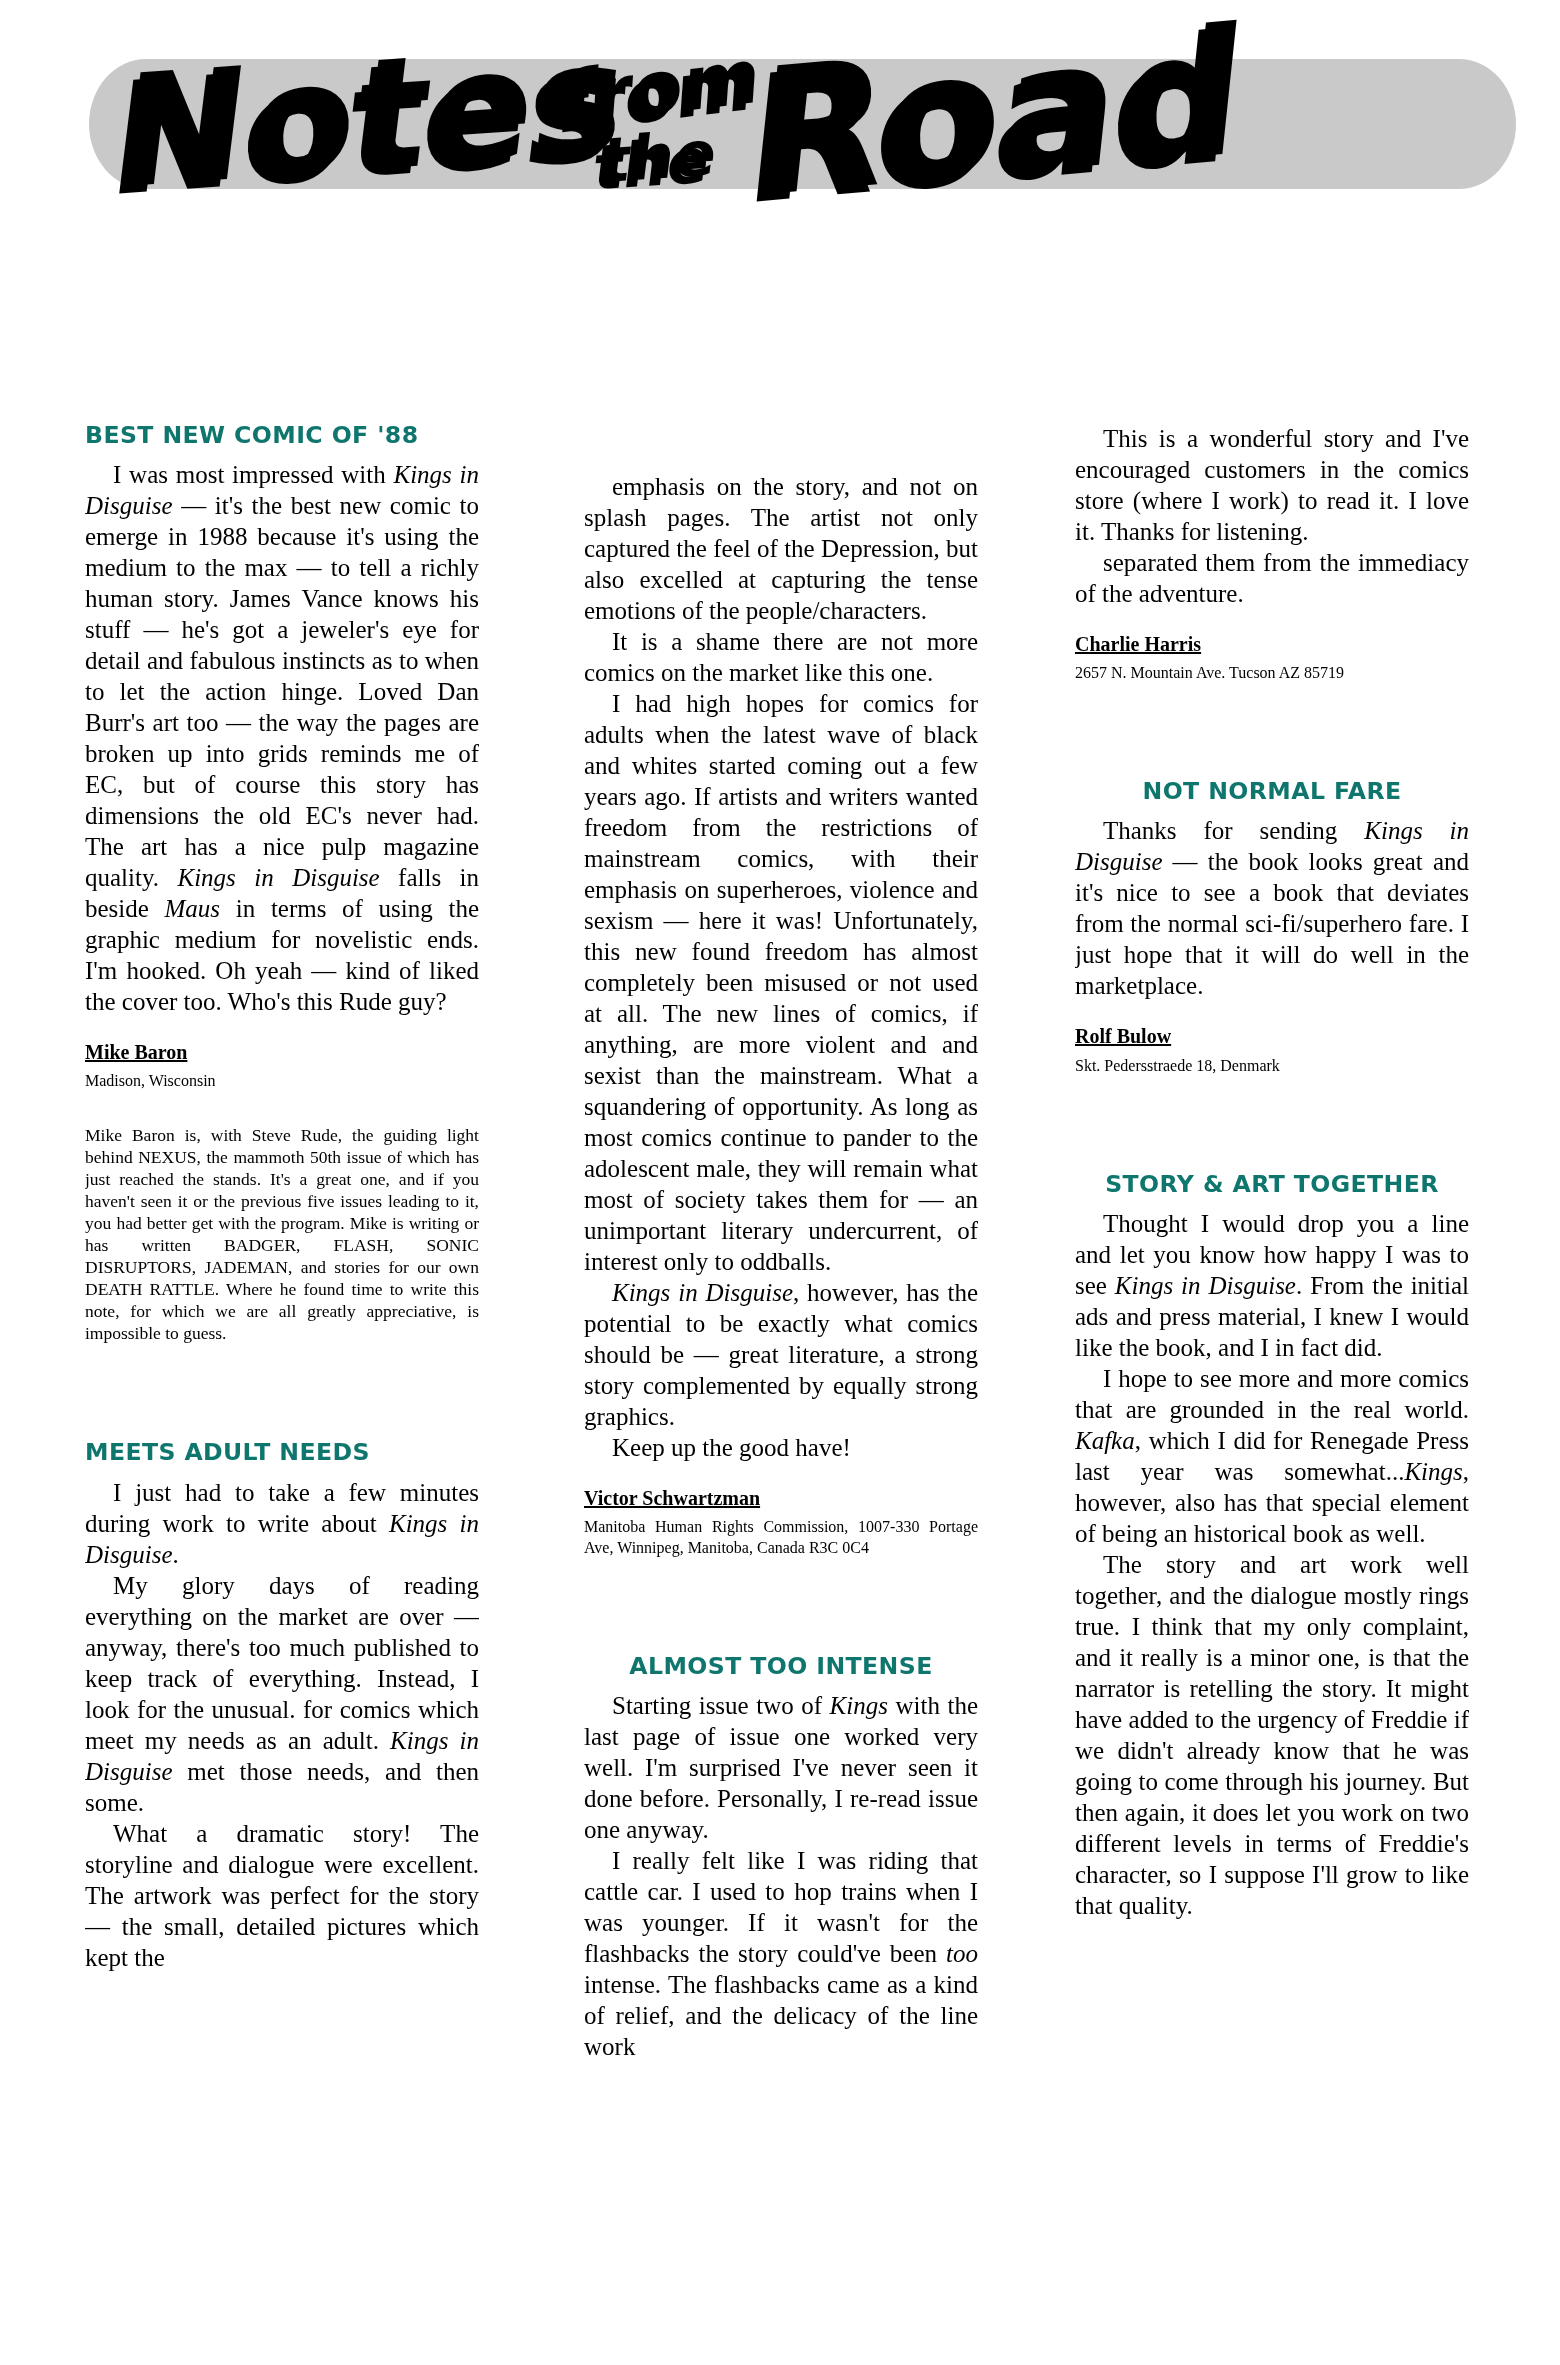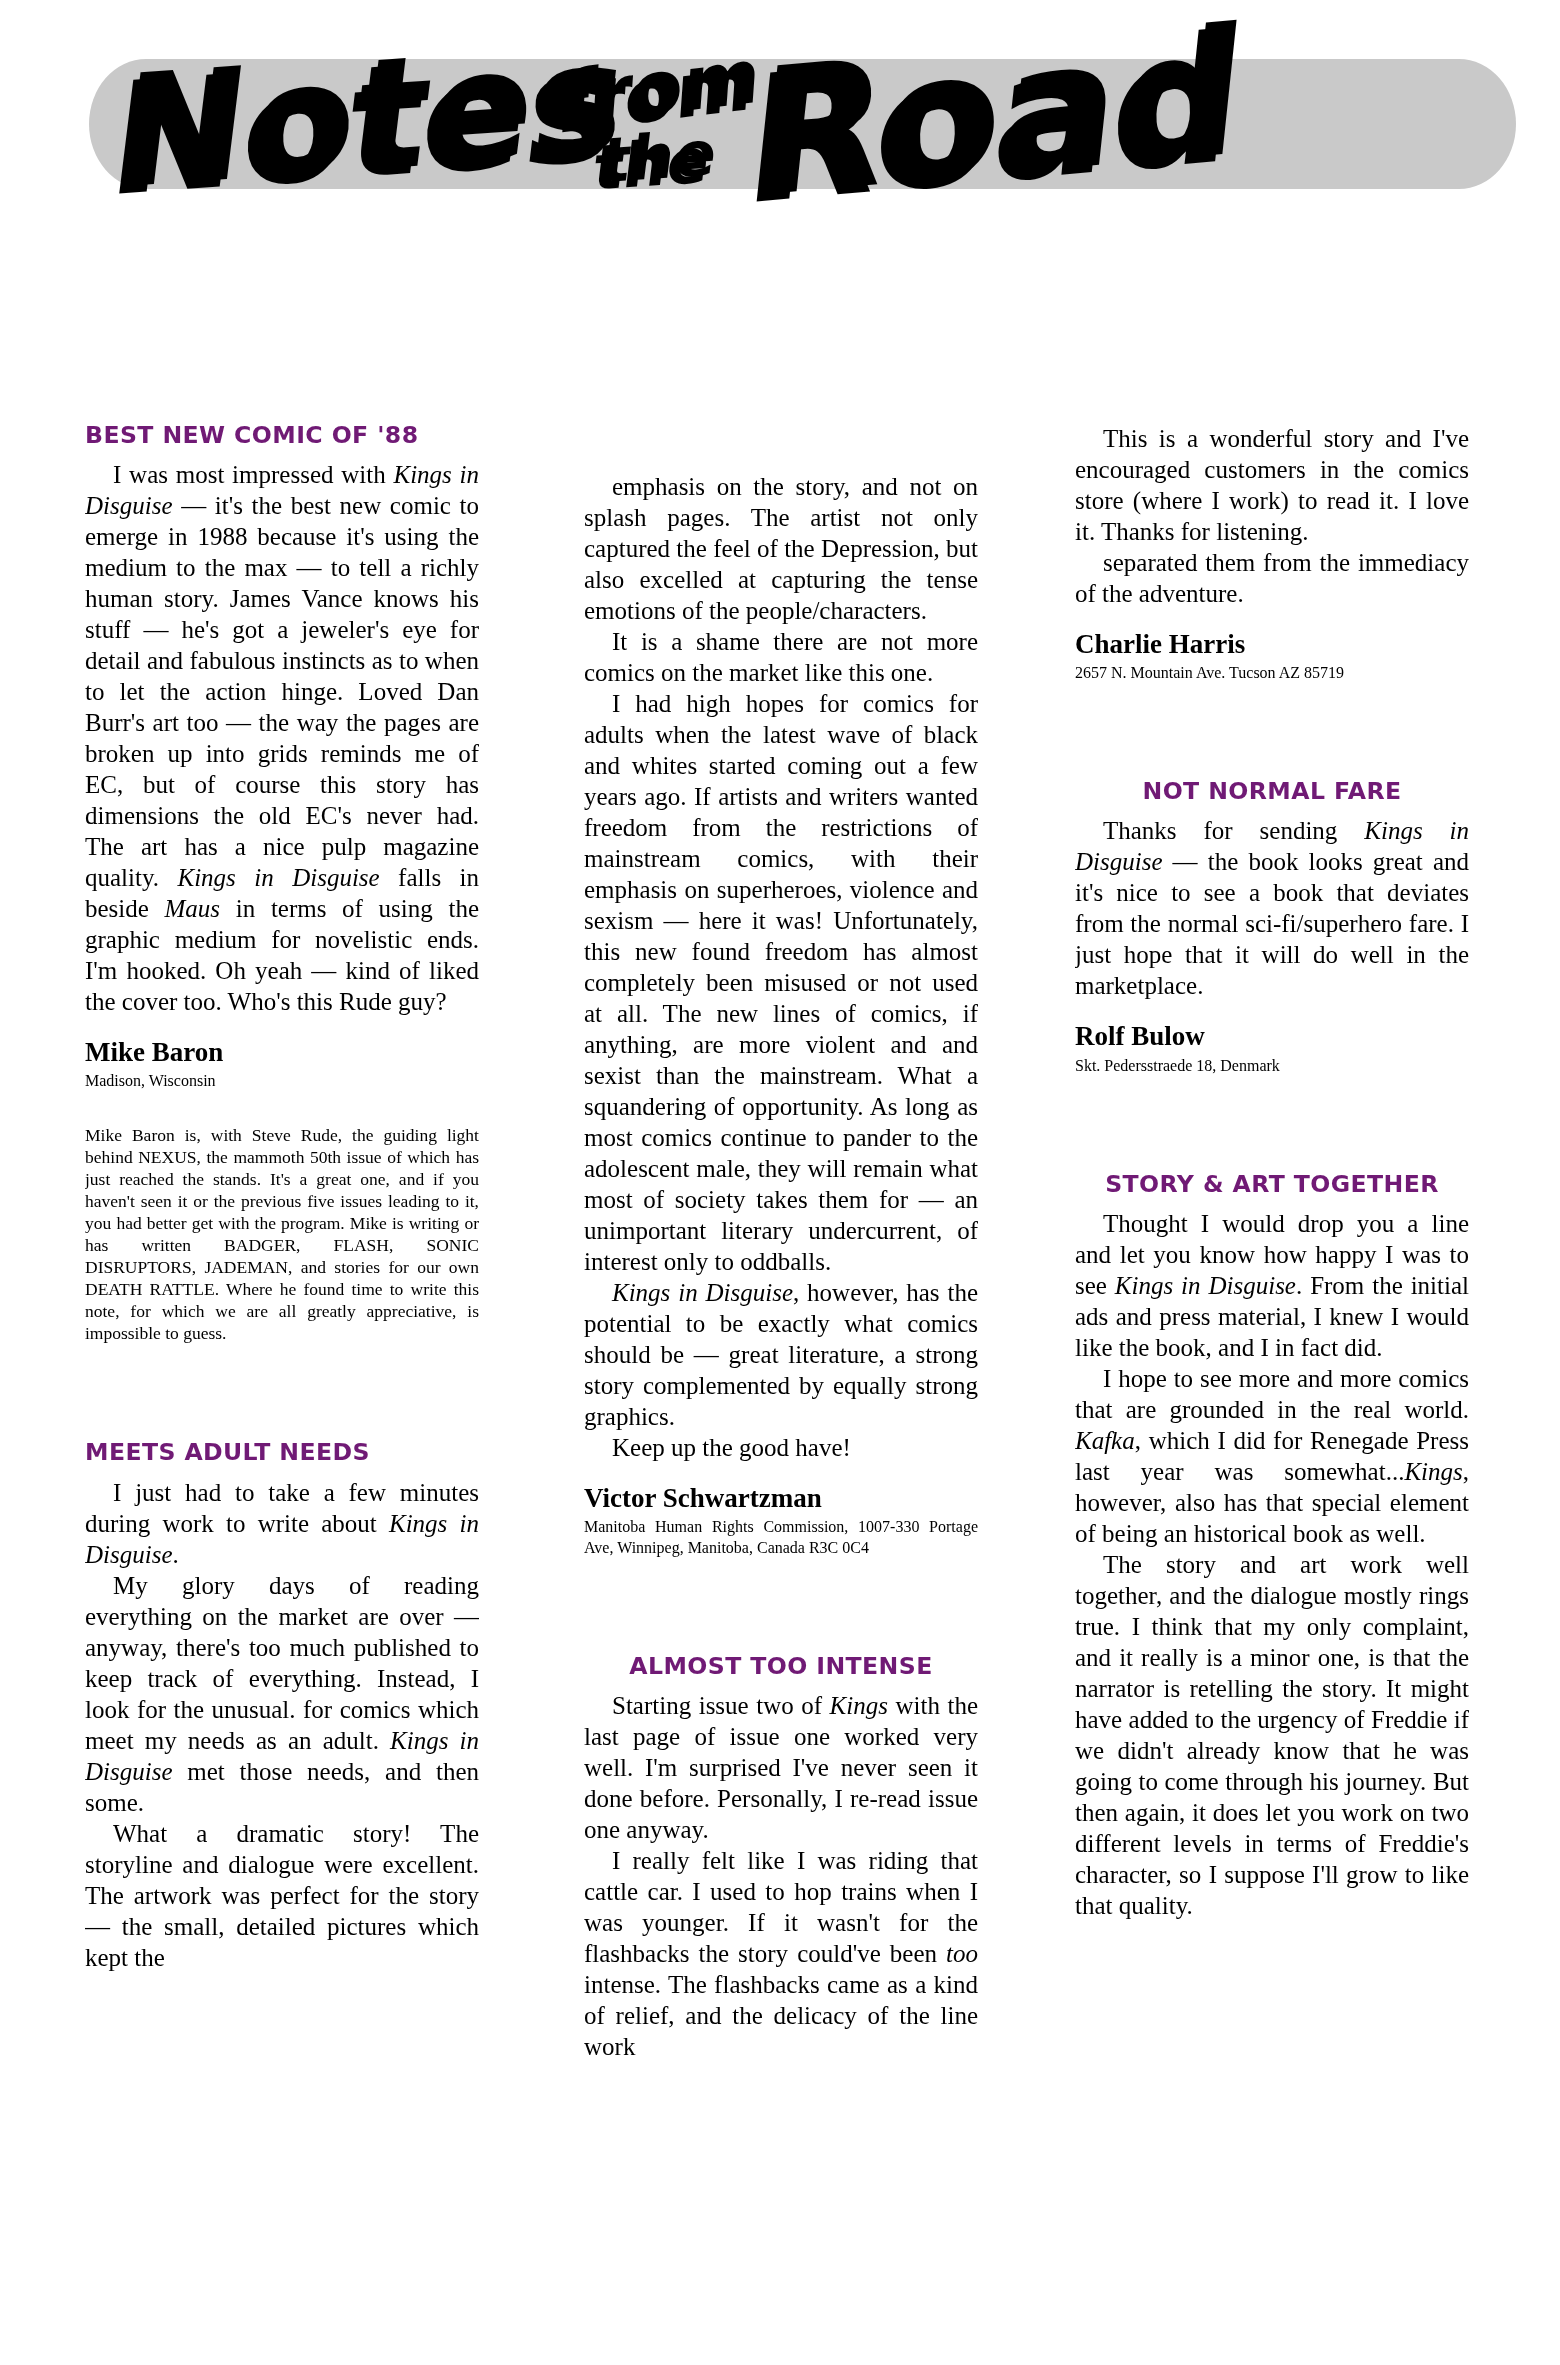--- a/index.html
+++ b/index.html
@@ -70,42 +70,43 @@
 
   
   h2.sec-head {
     font-family: "DejaVu Sans", sans-serif;
     font-weight: bold;
     font-size: 23.6px;
     letter-spacing: 0.4px;
     line-height: 1.05;
     margin: 0 0 11.4px 0;
     padding: 0;
-    color: #701a75;
+    color: #0f766e;
     white-space: nowrap;
   }
   h2.sec-head.centered { text-align: center; }
 
   p.body {
     font-size: 25px;
     line-height: 31px;
     margin: 0;
     padding: 0;
     text-align: justify;
     text-indent: 28px;
     hyphens: manual;
     word-spacing: 0px;
   }
 
   .sig-name {
     font-family: "Liberation Serif", serif;
     font-weight: bold;
-    font-size: 27px;
+    font-size: 20px;
     line-height: 29px;
     margin: 21px 0 3.3px 0;
+    text-decoration: underline;
   }
   .sig-addr {
     font-family: "Liberation Serif", serif;
     font-size: 16px;
     line-height: 21px;
     margin: 0;
     text-align: left;
   }
   .sig-addr.justified { text-align: justify; }
 

